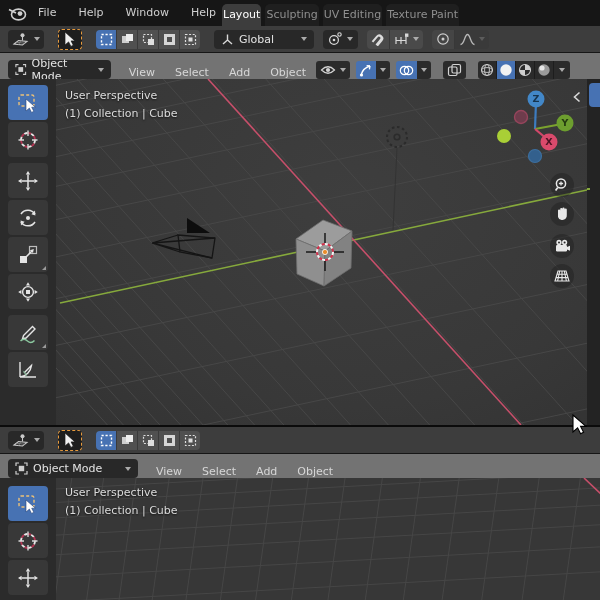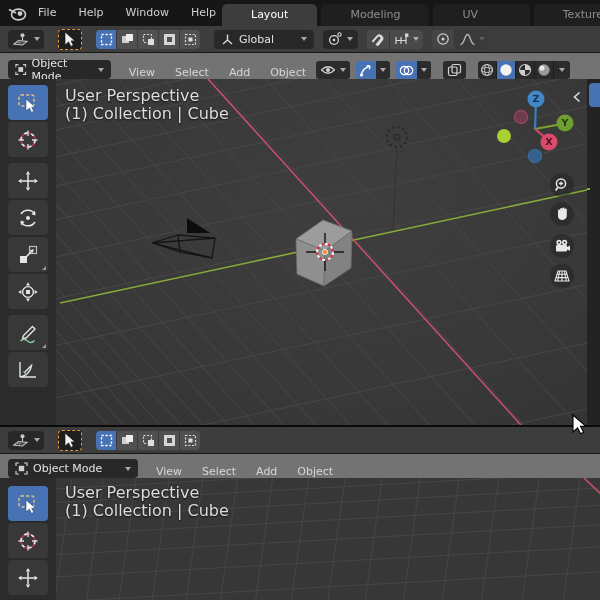--- a/index.html
+++ b/index.html
@@ -4,21 +4,21 @@
 <style>
   html,body{margin:0;padding:0;background:#000;}
   #app{position:relative;width:600px;height:600px;overflow:hidden;
        background:#161616;font-family:"DejaVu Sans","Liberation Sans",sans-serif;
        -webkit-font-smoothing:antialiased;color:#d4d4d4;font-size:11px;}
   .abs{position:absolute;}
   
   #topbar{left:0;top:0;width:600px;height:26px;background:#161616;display:flex;align-items:center;}
   .menu{padding:0 11px;color:#cfcfcf;line-height:26px;cursor:default;}
   #tabs{position:absolute;left:222px;bottom:0;display:flex;gap:4px;align-items:flex-end;}
-  .tab{height:22px;line-height:22px;padding:0 29px;border-radius:5px 5px 0 0;background:#1f1f1f;color:#8f8f8f;}
+  .tab{height:22px;line-height:22px;padding:0 1px;border-radius:5px 5px 0 0;background:#1f1f1f;color:#8f8f8f;}
   .tab.active{background:#3d3d3d;color:#fdfdfd;}
   
   .trow{left:0;width:600px;background:#3d3d3d;display:flex;align-items:center;border-bottom:1px solid #161616;box-sizing:border-box;}
   #tools-top{top:26px;height:27px;}
   #tools-bottom{top:427px;height:27px;}
   .dd{display:flex;align-items:center;gap:5px;background:#282828;border-radius:4px;height:19px;padding:0 7px;color:#e3e3e3;}
   .chev{width:0;height:0;border-left:3.5px solid transparent;border-right:3.5px solid transparent;border-top:4.5px solid #ababab;}
   .chev.dim{border-top-color:#5c5c5c;}
   .toolbtn-active{width:24px;height:21px;background:#1e1e1e;border:1px dashed #e79a3c;border-radius:4px;
                   display:flex;align-items:center;justify-content:center;box-sizing:border-box;}
@@ -48,21 +48,21 @@
   
   #vp-top{left:0;top:79px;width:600px;height:346px;}
   #vp-bottom{left:0;top:478px;width:600px;height:122px;background:#373737;}
   .toolcol{position:absolute;left:0;top:0;width:56px;height:100%;background:#2b2b2b;}
   .tb{position:absolute;left:8px;width:40px;height:35px;border-radius:4px;background:#383838;
       display:flex;align-items:center;justify-content:center;}
   .tb.active{background:#4772b3;}
   .cornertri{position:absolute;right:2px;bottom:2px;width:0;height:0;border-left:4px solid transparent;border-bottom:4px solid #9a9a9a;}
   .vparea{position:absolute;left:56px;top:0;width:531px;height:346px;overflow:hidden;
           background:radial-gradient(ellipse at 55% 35%, #3e3e3e 0%, #383838 65%, #323232 100%);}
-  .overlaytxt{position:absolute;left:9px;top:8px;color:#dcdcdc;font-size:16px;line-height:18px;
+  .overlaytxt{position:absolute;left:9px;top:8px;color:#dcdcdc;font-size:11px;line-height:18px;
               text-shadow:0 1px 2px rgba(0,0,0,.75);white-space:nowrap;}
   .navbtn{position:absolute;left:494px;width:24px;height:24px;border-radius:50%;background:rgba(30,30,30,.45);
           display:flex;align-items:center;justify-content:center;}
   #rstrip{position:absolute;left:587px;top:0;width:13px;height:346px;background:#232323;}
   #sep{left:0;top:425px;width:600px;height:2px;background:#0b0b0b;}
   svg{display:block;}
   text{font-family:"DejaVu Sans",sans-serif;}
 </style>
 </head>
 <body>
@@ -76,21 +76,21 @@
       <path d="M1,5.5 L8,9" stroke="#cfcfcf" stroke-width="1.8" fill="none"></path>
     </svg>
     <nav style="display:flex">
       <span class="menu">File</span>
       <span class="menu">Help</span>
       <span class="menu">Window</span>
       <span class="menu">Help</span>
     </nav>
     <div id="tabs">
       <div class="tab active">Layout</div>
-      <div class="tab">Modeling</div>
+      <div class="tab">Sculpting</div>
       <div class="tab">UV Editing</div>
       <div class="tab">Texture Paint</div>
     </div>
   </header>
 
   <div id="tools-top" class="abs trow">
     <div class="dd" style="margin-left:8px;padding:0 4px">
       <svg width="17" height="15" viewBox="0 0 17 15">
         <path d="M2,12 L6.5,8.5 L15,9.5 L10.5,13 Z" fill="none" stroke="#c9c9c9" stroke-width="1.1"></path>
         <path d="M4.2,10.3 L12.7,11.2 M8.7,9 L6.4,12.7" stroke="#8a8a8a" stroke-width=".8"></path>

